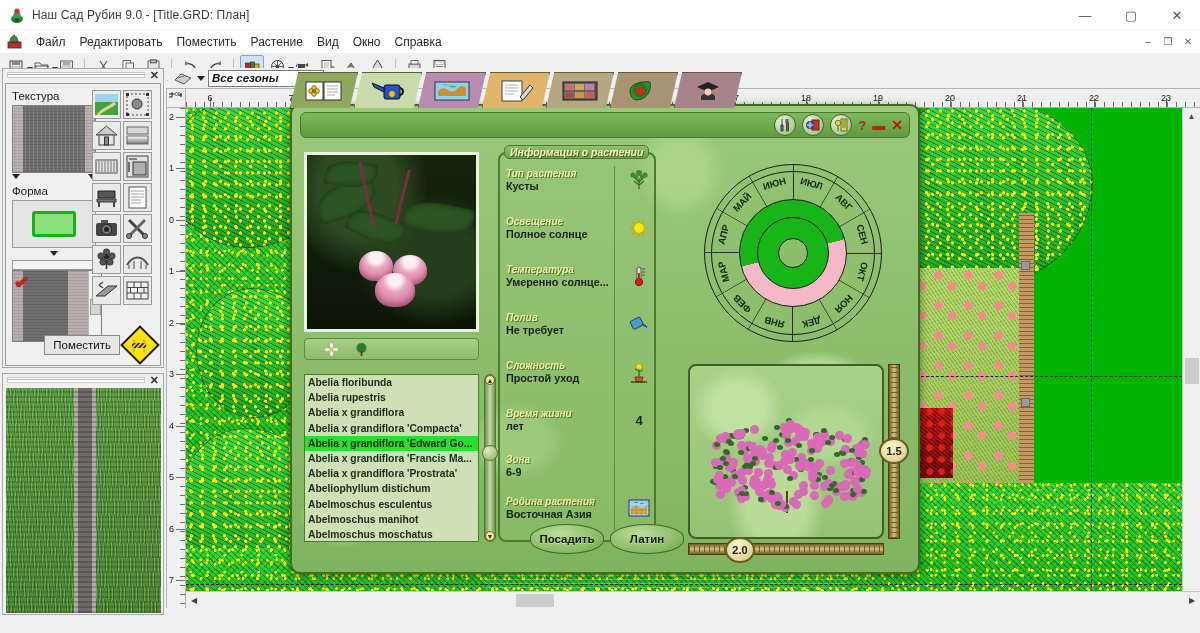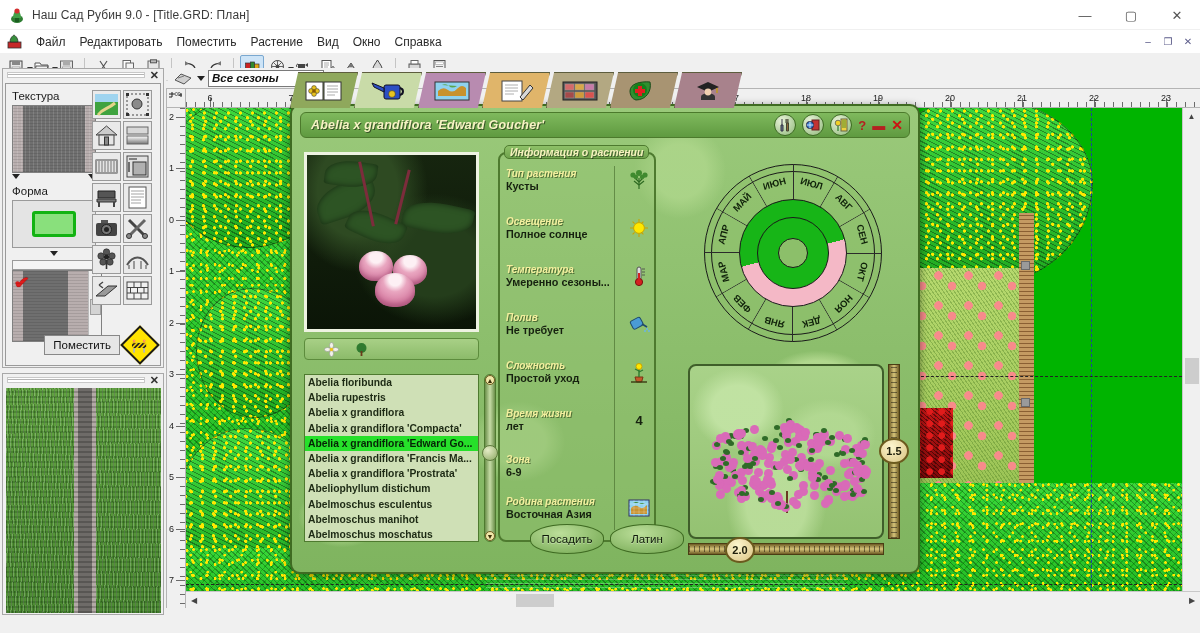--- a/index.html
+++ b/index.html
@@ -307,21 +307,21 @@
      background:linear-gradient(#6d5a23,#d6c47a,#6d5a23);border:1px solid #4a3d14;}
   .hscaleBar:after{content:"";position:absolute;top:2px;bottom:2px;left:0;right:0;
      background:repeating-linear-gradient(90deg,rgba(0,0,0,.45) 0 1px,transparent 1px 5px);}
   .scalechip{position:absolute;width:30px;height:26px;border-radius:50%;
      background:radial-gradient(circle at 40% 30%,#fdf6cf,#d9c381);border:2px solid #6b5a1e;
      display:flex;align-items:center;justify-content:center;font-size:11px;font-weight:bold;color:#20200c;}
 
   .dlgbtn{position:absolute;width:74px;height:30px;border-radius:50%/45%;
      border:1px solid #3f6b22;background:radial-gradient(ellipse at 40% 30%,#bcdf9a,#6fa44d);
      display:flex;align-items:center;justify-content:center;
-     font-size:11.5px;font-weight:normal;color:#0e1a08;text-shadow:0 1px 0 rgba(255,255,255,.35);}
+     font-size:11.5px;font-weight:bold;color:#0e1a08;text-shadow:0 1px 0 rgba(255,255,255,.35);}
 
   
   .wmark{position:absolute;right:8px;bottom:26px;display:flex;align-items:center;z-index:40;opacity:.96;}
   .wmA{width:40px;height:40px;border-radius:50%;background:#a4c639;display:flex;align-items:center;justify-content:center;}
   .wmW{width:42px;height:42px;border-radius:50%;background:#1e9bd7;margin-left:-14px;
      display:flex;align-items:center;justify-content:center;}
   .wmT{margin-left:6px;color:#fff;font-weight:bold;font-size:13px;text-shadow:0 1px 2px rgba(0,0,0,.5);}
   .wmT small{display:block;font-size:8.5px;font-weight:normal;opacity:.9;} .s0{stroke:#333;stroke-width:1.2;fill:none;}
 </style>
 </head>
@@ -1000,21 +1000,20 @@
             <path d="M13 18 C13 13,27 13,27 18 L27 21 h-14z" fill="#333"></path>
             <circle cx="20" cy="13" r="3.4" fill="#f0d0b0"></circle>
             <path d="M29 9 v5" stroke="#c8a000" stroke-width="1.2"></path>
           </svg>
       </span>
     </div>
   </div>
 
   <div class="plantdlg">
     <div class="dlgtitle">
-      <span class="txt">Abelia x grandiflora 'Edward Goucher'</span>
       <div class="btns">
         <div class="circbtn">
           <svg width="16" height="16" viewBox="0 0 16 16">
               <path d="M5 2 v6 M4 8 h2 v6 h-2z" fill="#6a7a8a" stroke="#334"></path>
               <path d="M10 2 v4 M9 2v4 M11 2v4 M9.5 6 h2 v8 h-2z" fill="#8a6a3a" stroke="#443"></path>
             </svg>
         </div>
         <div class="circbtn">
           <svg width="16" height="16" viewBox="0 0 16 16">
               <rect x="7" y="3" width="7" height="10" fill="#c23333" stroke="#622"></rect>
@@ -1126,21 +1125,21 @@
                 <circle cx="12" cy="11" r="5.4" fill="#ffe800" stroke="#c8a400"></circle>
                 <g stroke="#c8a400" stroke-width="1.1">
                   <path d="M12 2v3M12 17v3M3 11h3M18 11h3M5.6 4.6l2 2M16.4 4.6l-2 2M5.6 17.4l2-2M16.4 17.4l-2-2"></path>
                 </g>
               </svg>
             </div>
           </div>
           <div class="inforow" style="top: 110px;">
             <div class="lbls">
               <div class="k">Температура</div>
-              <div class="v">Умеренно сезоны...</div>
+              <div class="v">Умеренно солнце...</div>
             </div>
             <div class="ri">
               <svg width="24" height="22" viewBox="0 0 24 22">
                 <rect x="10" y="2" width="4" height="13" rx="2" fill="#ddd" stroke="#555"></rect>
                 <circle cx="12" cy="17" r="3.6" fill="#d42020" stroke="#7a1010"></circle>
                 <rect x="11" y="8" width="2" height="8" fill="#d42020"></rect>
                 <g stroke="#444" stroke-width=".8">
                   <path d="M15 4h3M15 7h3M15 10h3"></path>
                 </g>
               </svg>

